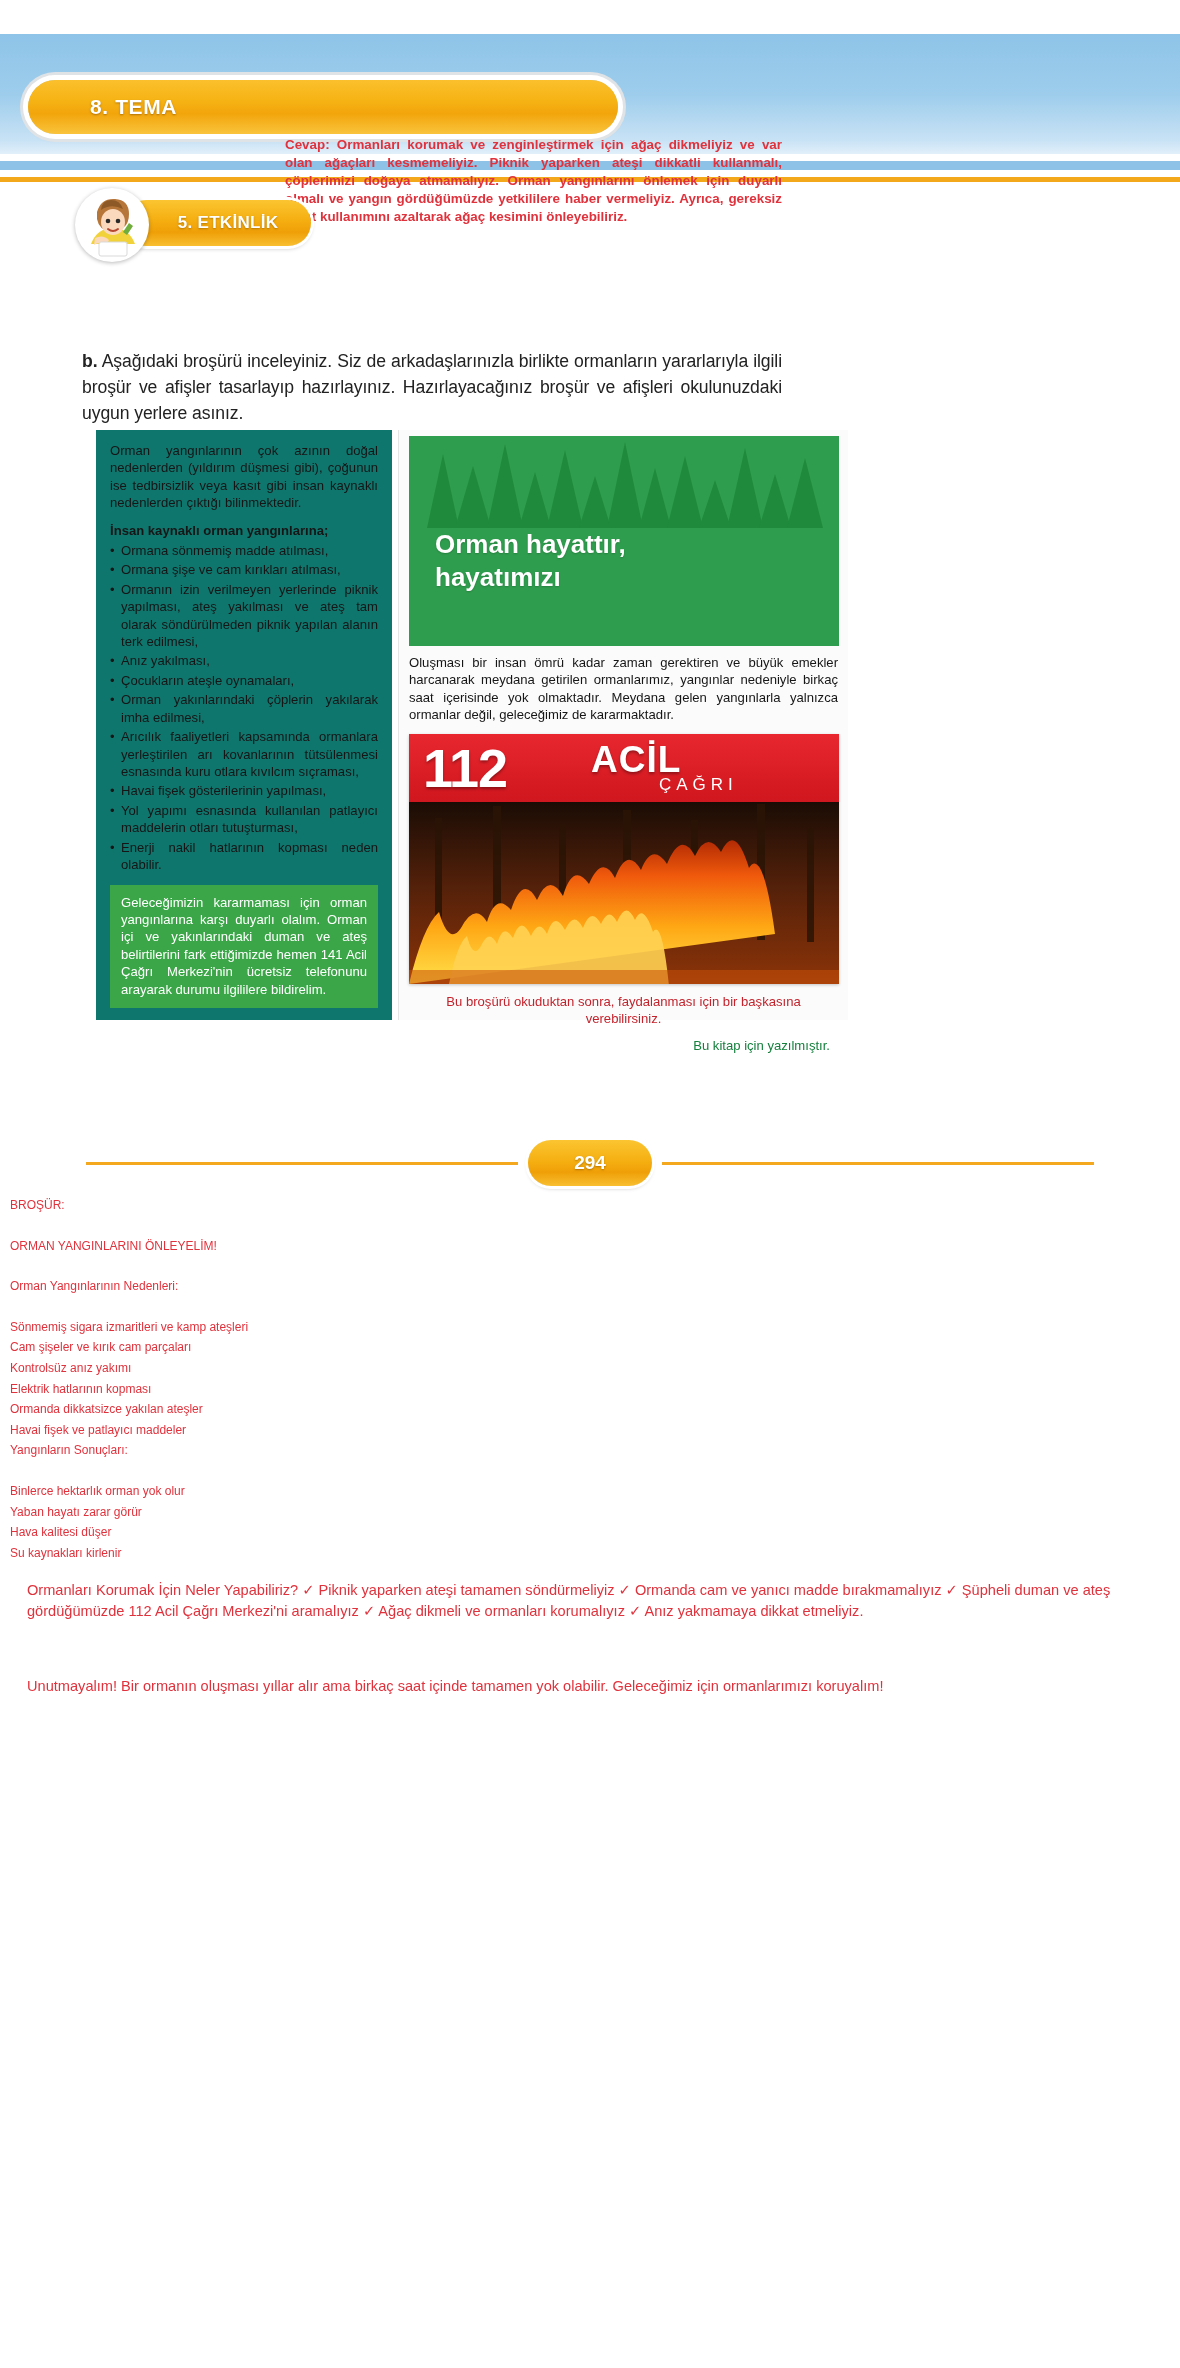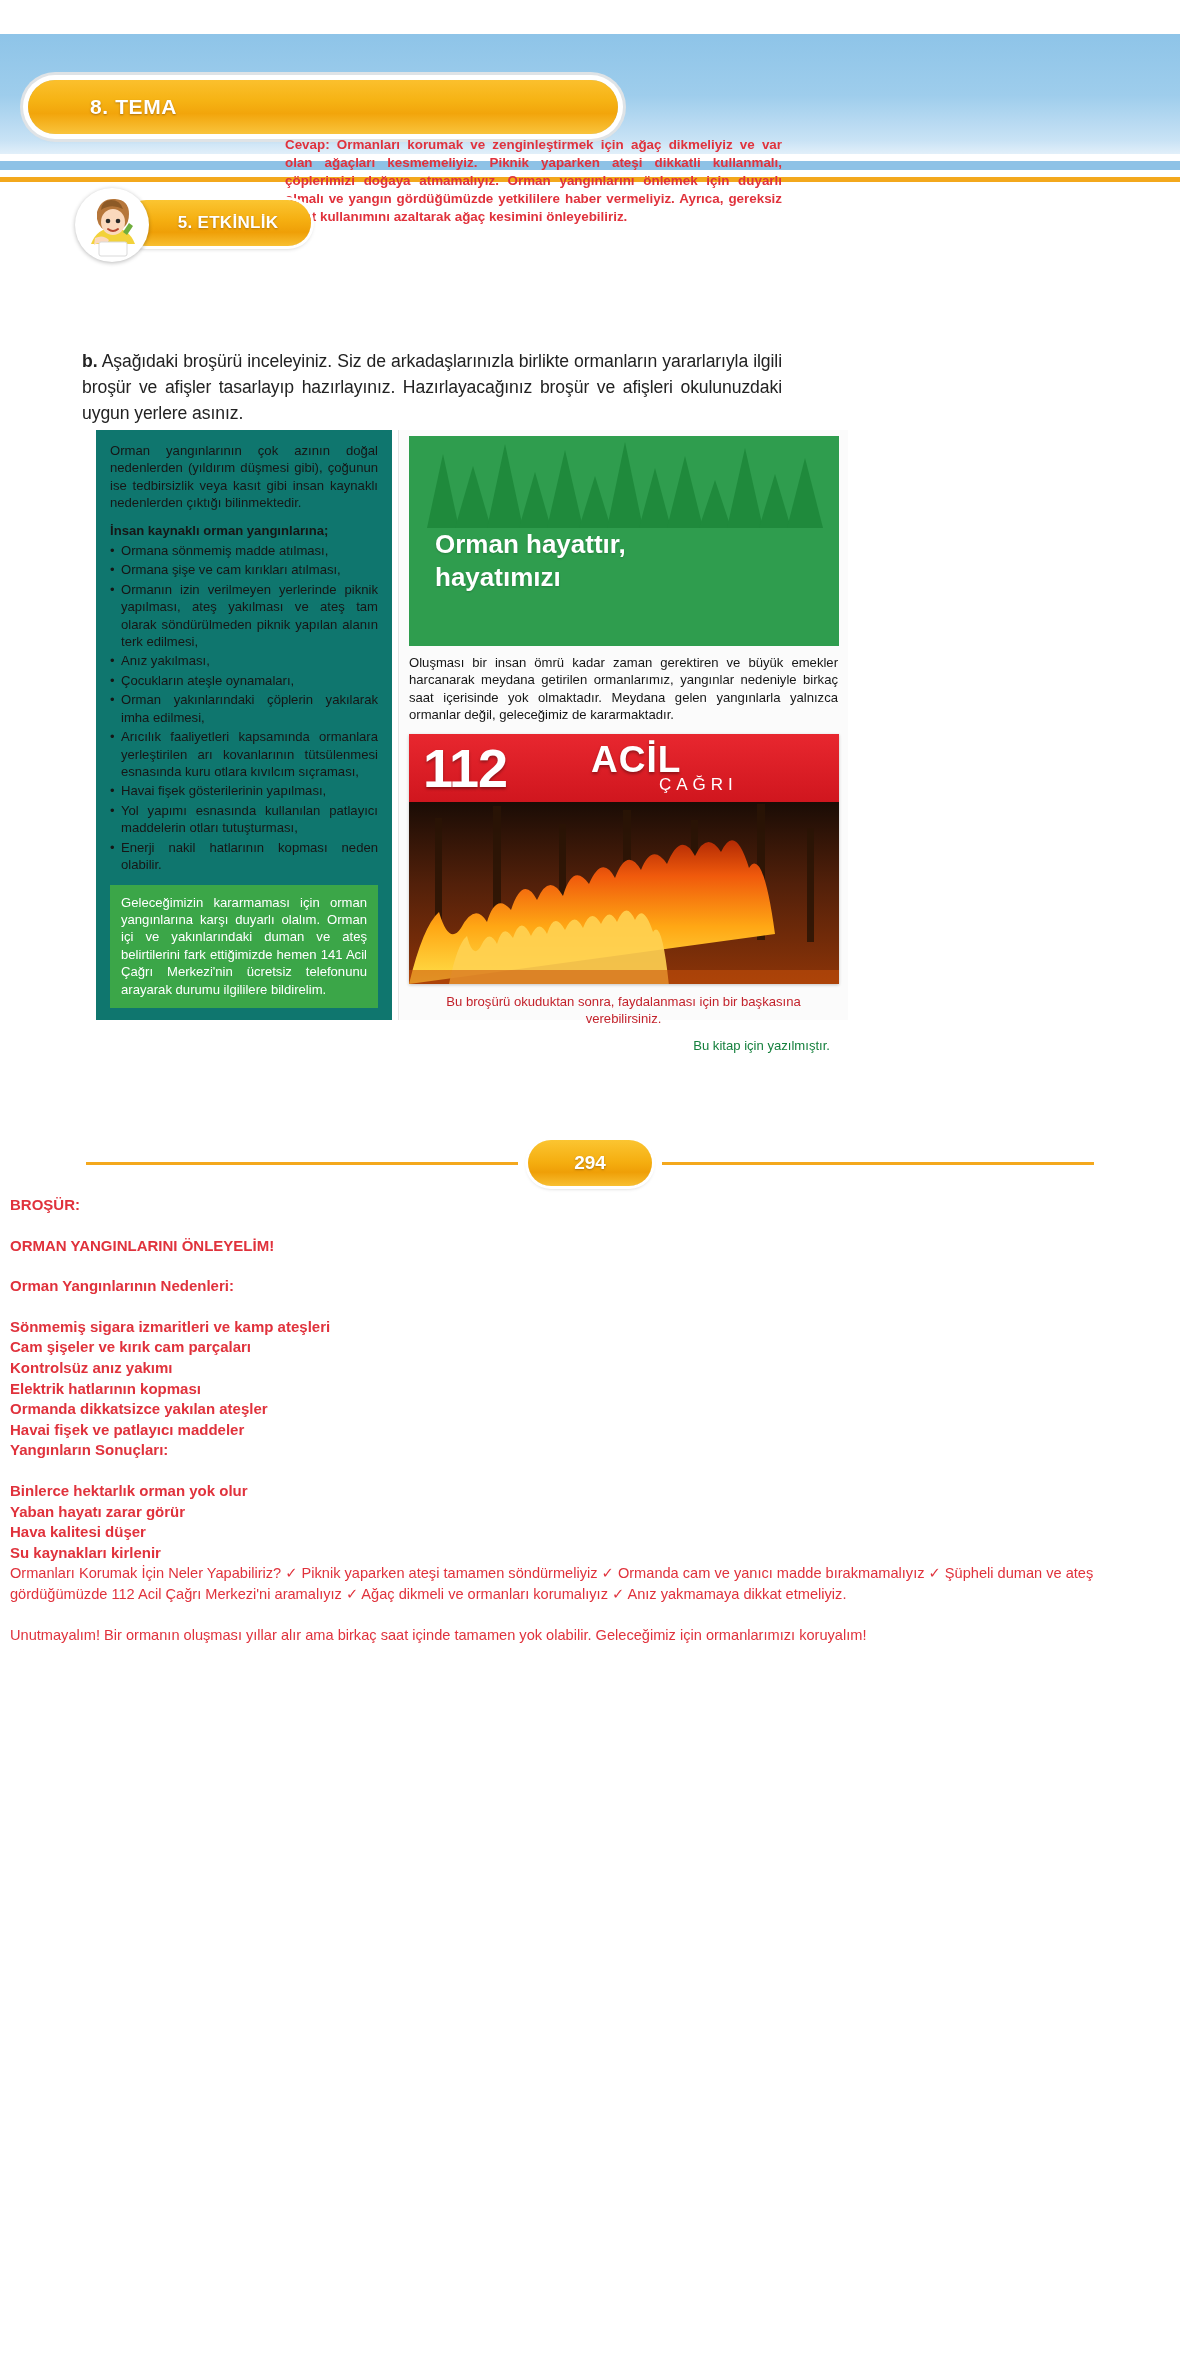--- a/index.html
+++ b/index.html
@@ -158,25 +158,25 @@
     box-shadow: 0 0 0 3px #ffffff, 0 2px 4px rgba(0,0,0,.28);
     display:flex; align-items:center; justify-content:center;
   }
   .page-pill span {
     color:#ffffff; font-weight:bold; font-size:19px; text-shadow:0 1px 2px rgba(120,70,0,.5);
   }
 
   
   .transcript { position:absolute; left:10px; top:1195px; width:1160px; color:#e0323c; }
   .transcript .t-line {
-    font-size:15px; line-height:20.6px; margin:0;font-weight:bold;
+    font-size:12px; line-height:20.6px; margin:0;
   }
   .transcript .gap { height:20px; }
   .transcript .para {
-    font-size:14.6px; line-height:20.6px; margin:0; text-align:left;
+    font-size:14.6px; line-height:20.6px; margin:17px; text-align:left;
   }
 </style>
 </head>
 <body>
 
 <div class="page">
 
   <div class="header-band">
     <div class="tema-pill">
       <span>8. TEMA</span>

